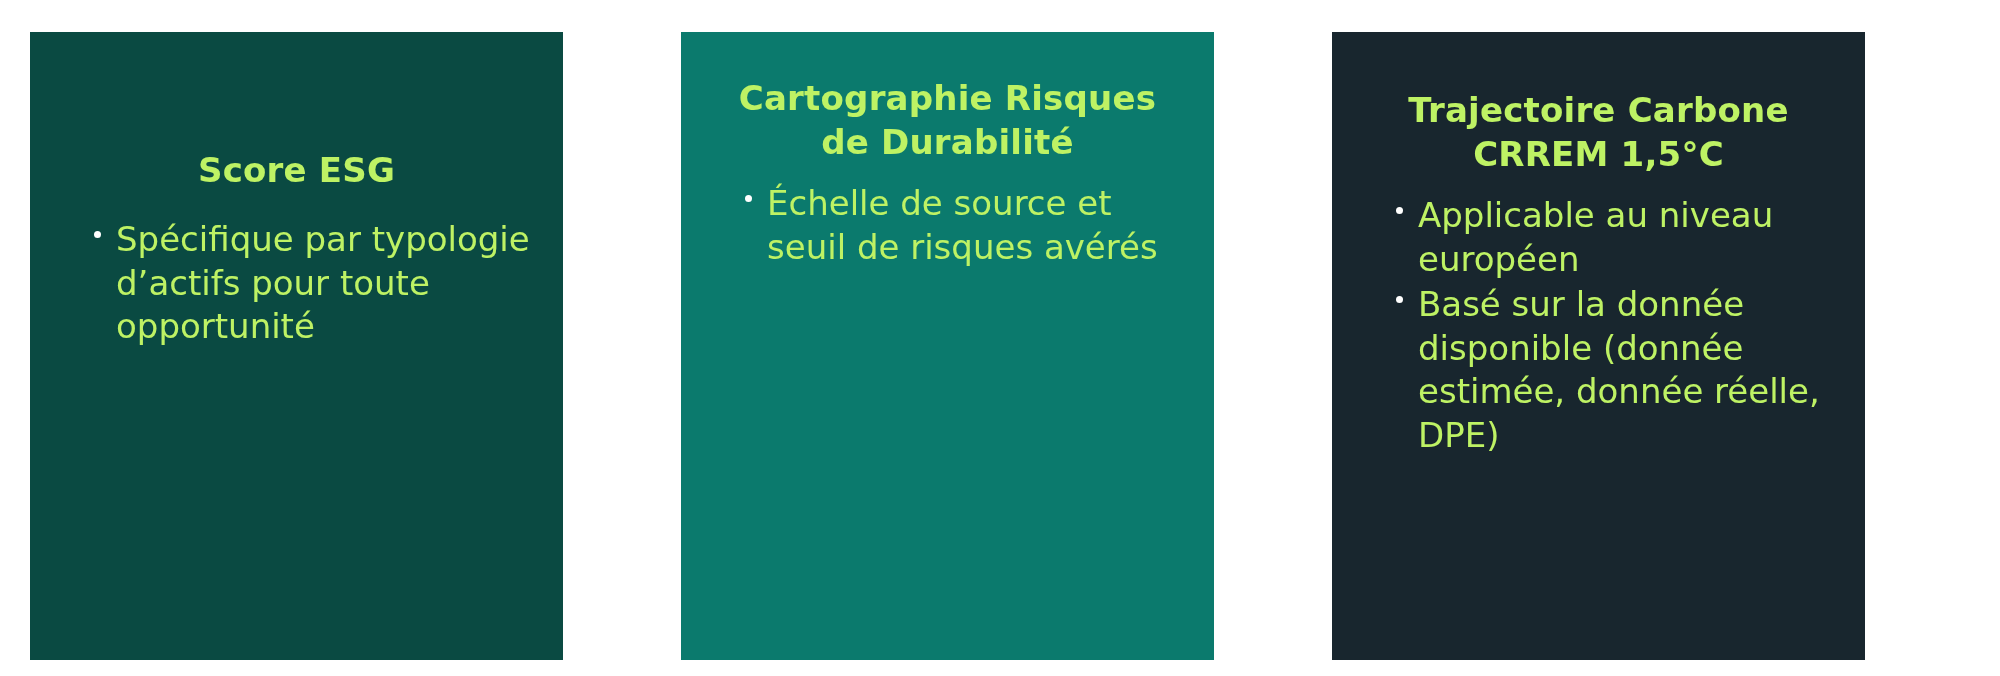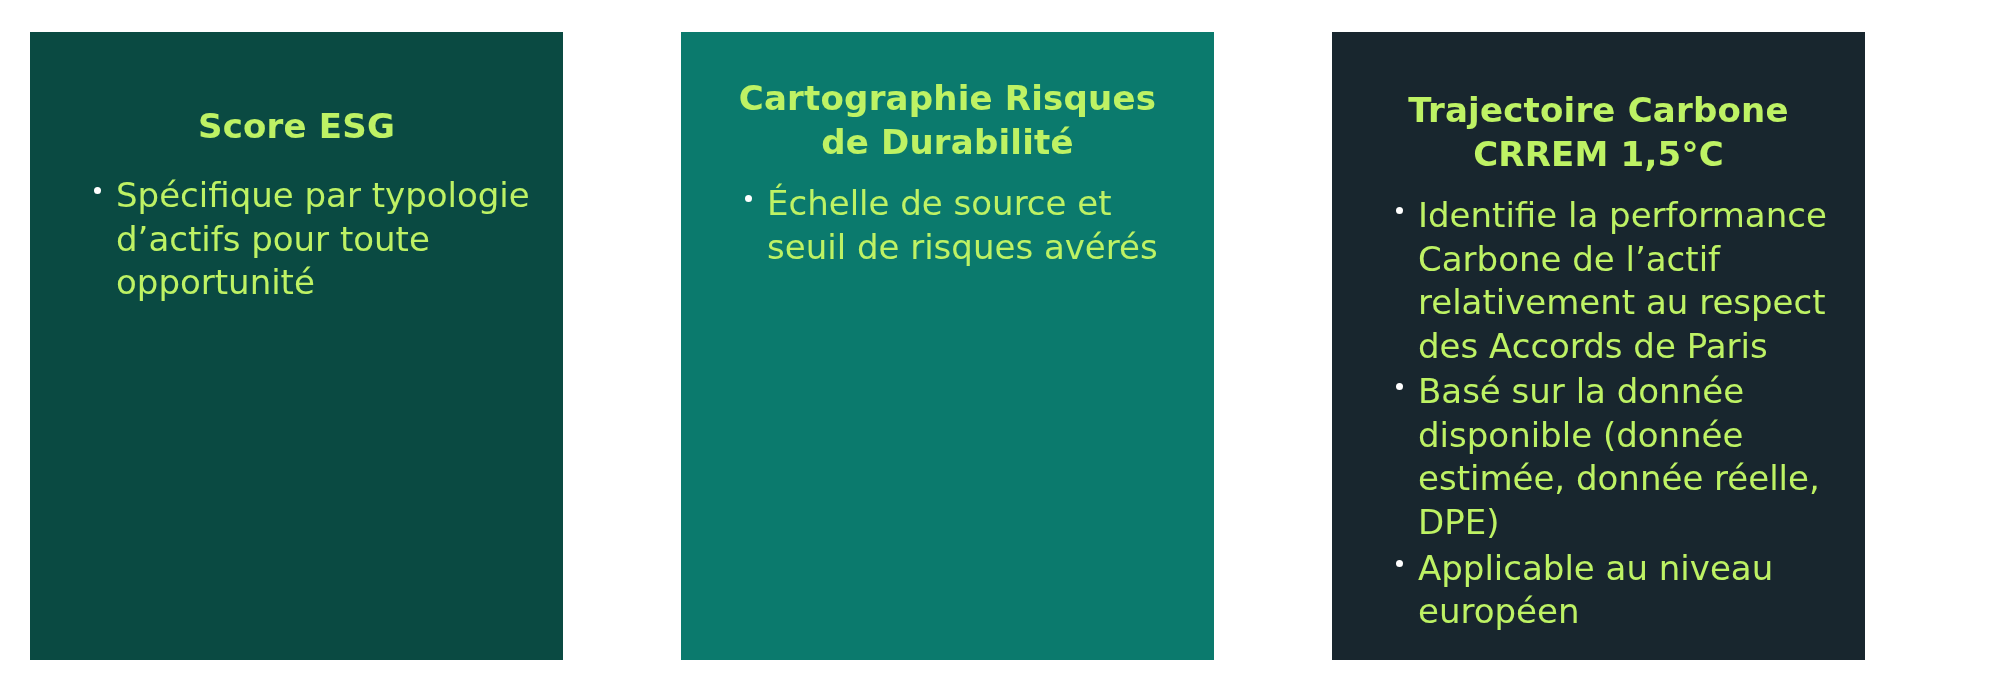--- a/index.html
+++ b/index.html
@@ -36,21 +36,21 @@
   .card-3 { margin-left: 118px; background: #18262e; }
 
   .card-title {
     font-size: 34px;
     font-weight: bold;
     line-height: 1.3;
     text-align: center;
     margin: 0 0 18px 0;
     letter-spacing: 0.2px;
   }
-  .card-1 .card-title { margin-top: 38px; margin-bottom: 26px; }
+  .card-1 .card-title { margin-top: 82px; margin-bottom: 26px; }
   .card-2 .card-title { margin-top: 10px; }
   .card-3 .card-title { margin-top: 22px; }
 
   ul.bullets {
     margin: 0;
     padding: 0 0 0 34px;
     list-style: none;
   }
   ul.bullets li {
     position: relative;
@@ -85,19 +85,18 @@
   <section class="card card-2">
     <h2 class="card-title">Cartographie Risques de Durabilité</h2>
     <ul class="bullets">
       <li>Échelle de source et seuil de risques avérés</li>
     </ul>
   </section>
 
   <section class="card card-3">
     <h2 class="card-title">Trajectoire Carbone CRREM 1,5°C</h2>
     <ul class="bullets">
-      <li>Identifie la performance Carbone de l’actif relativement au respect des Accords de Paris</li>
+      <li>Applicable au niveau européen</li>
       <li>Basé sur la donnée disponible (donnée estimée, donnée réelle, DPE)</li>
-      <li>Applicable au niveau européen</li>
     </ul>
   </section>
 
 </div>
 
 </body></html>

